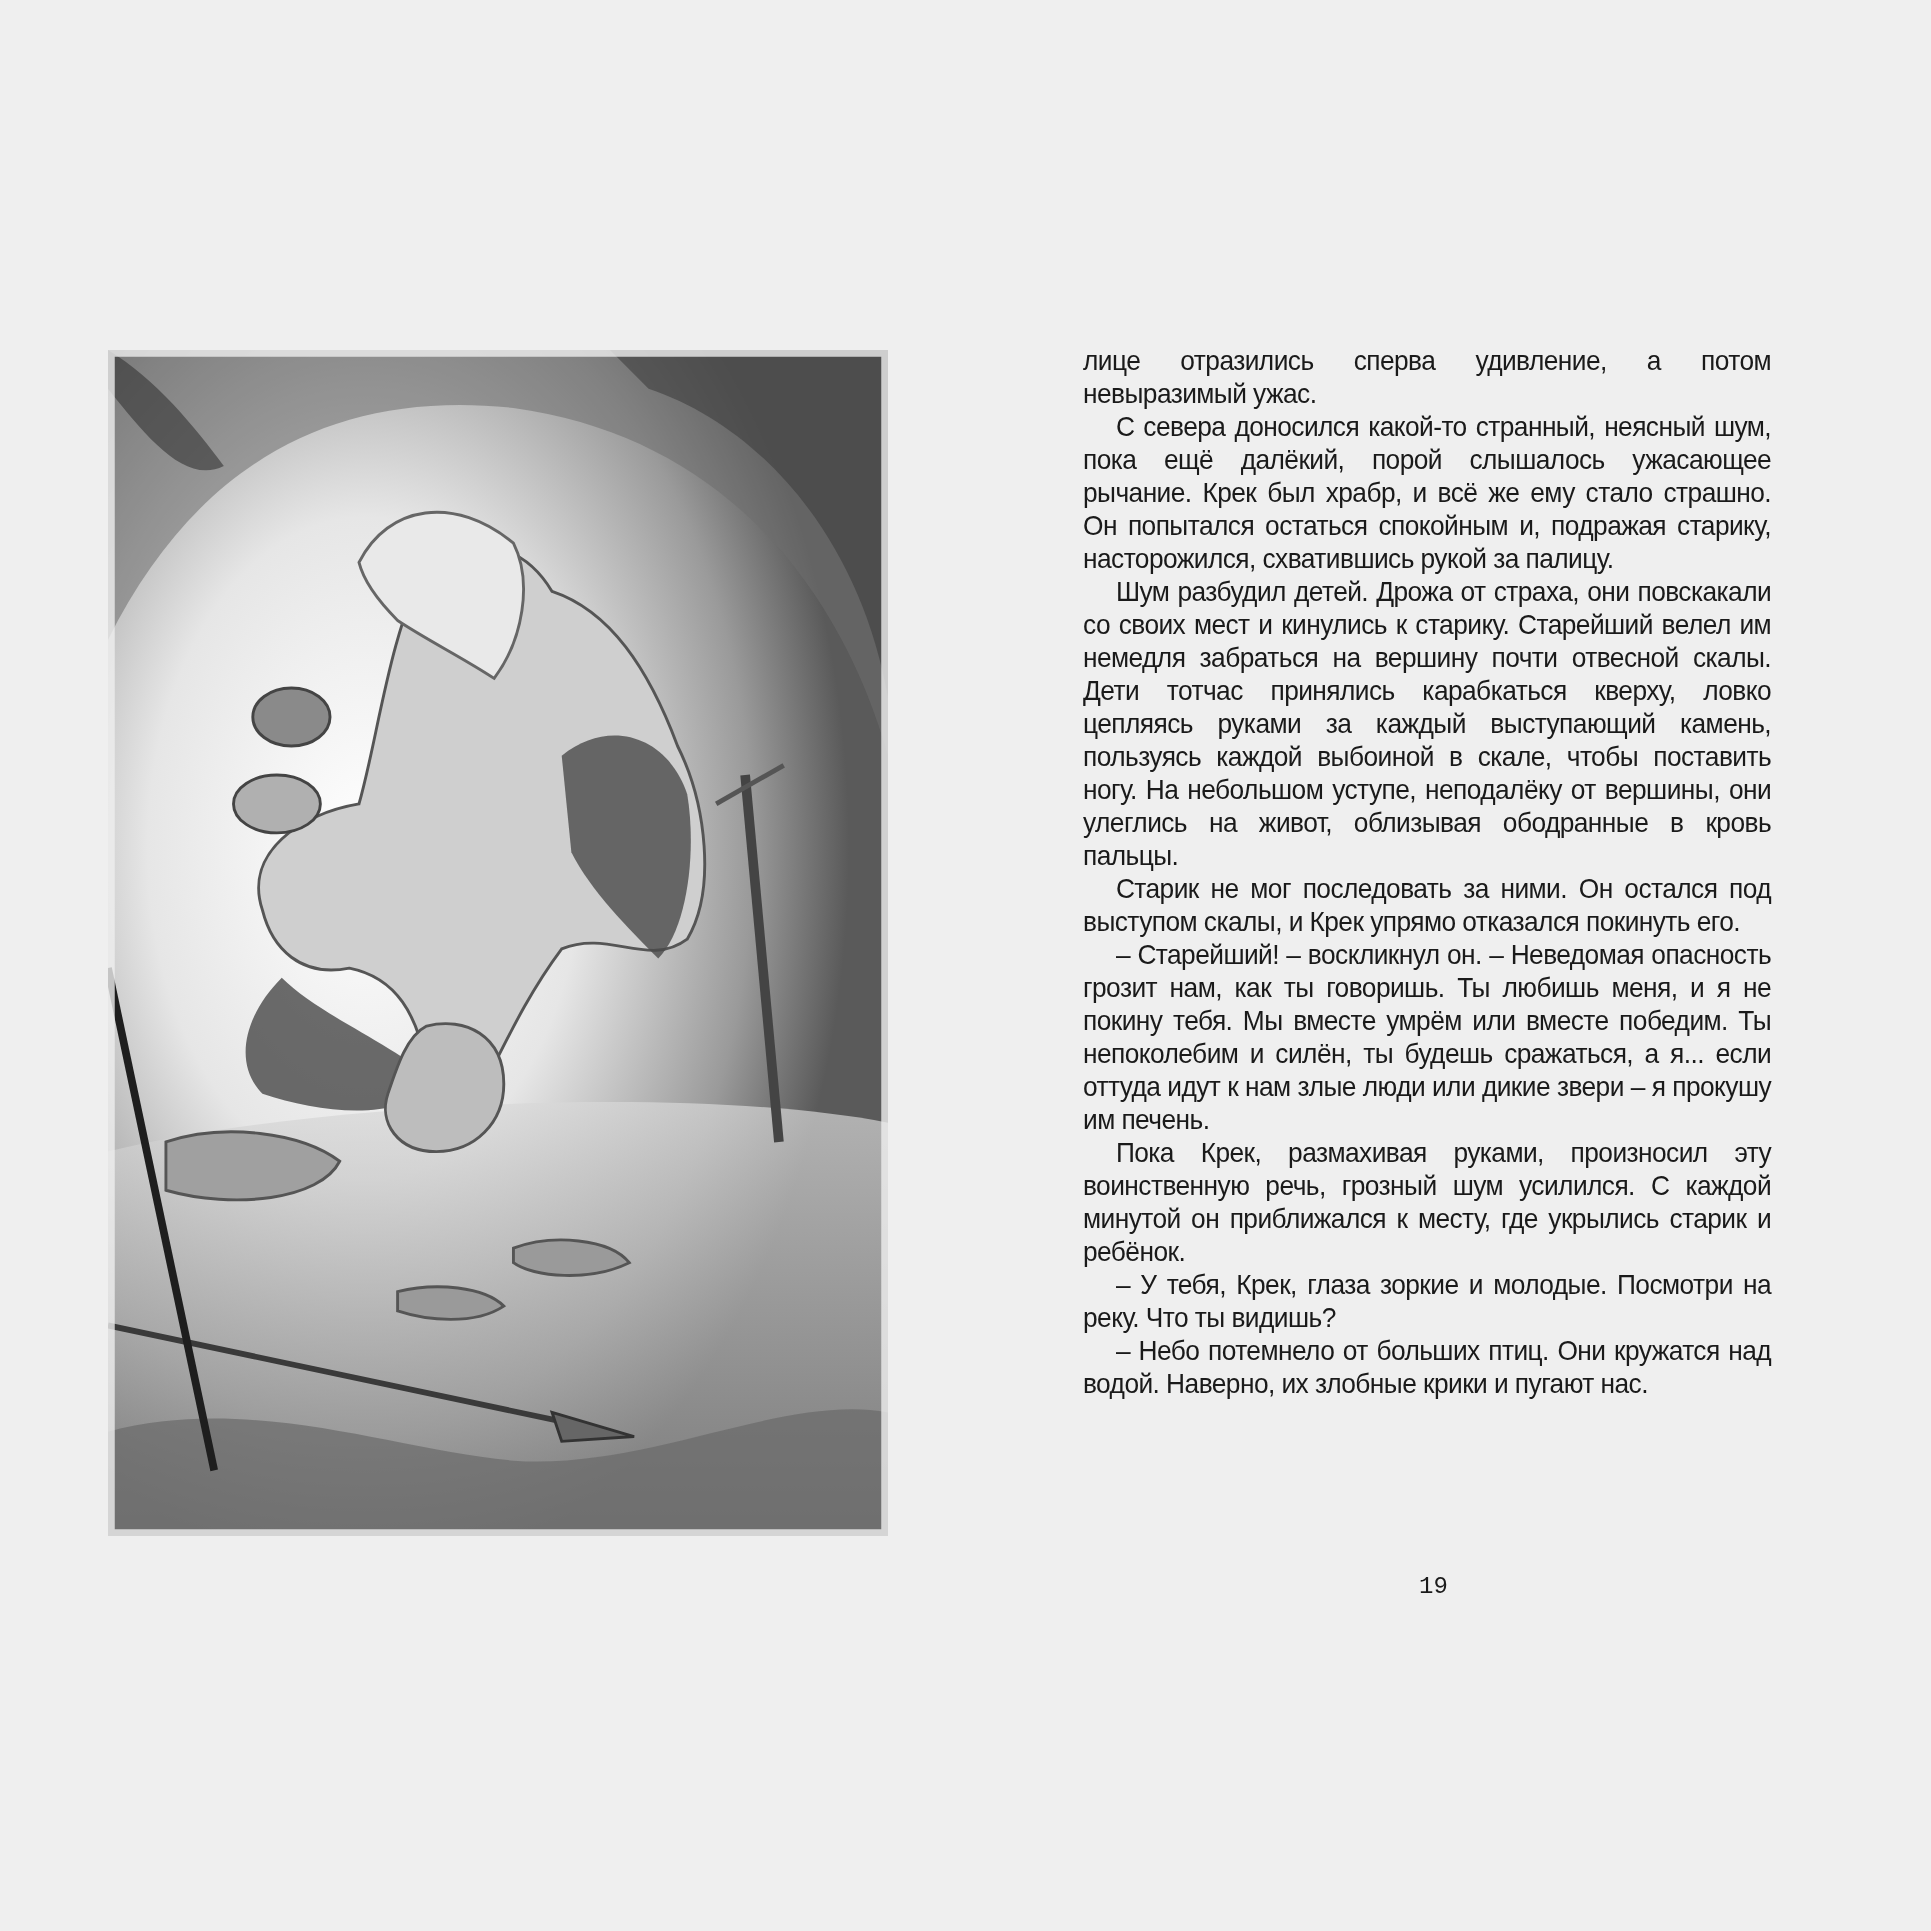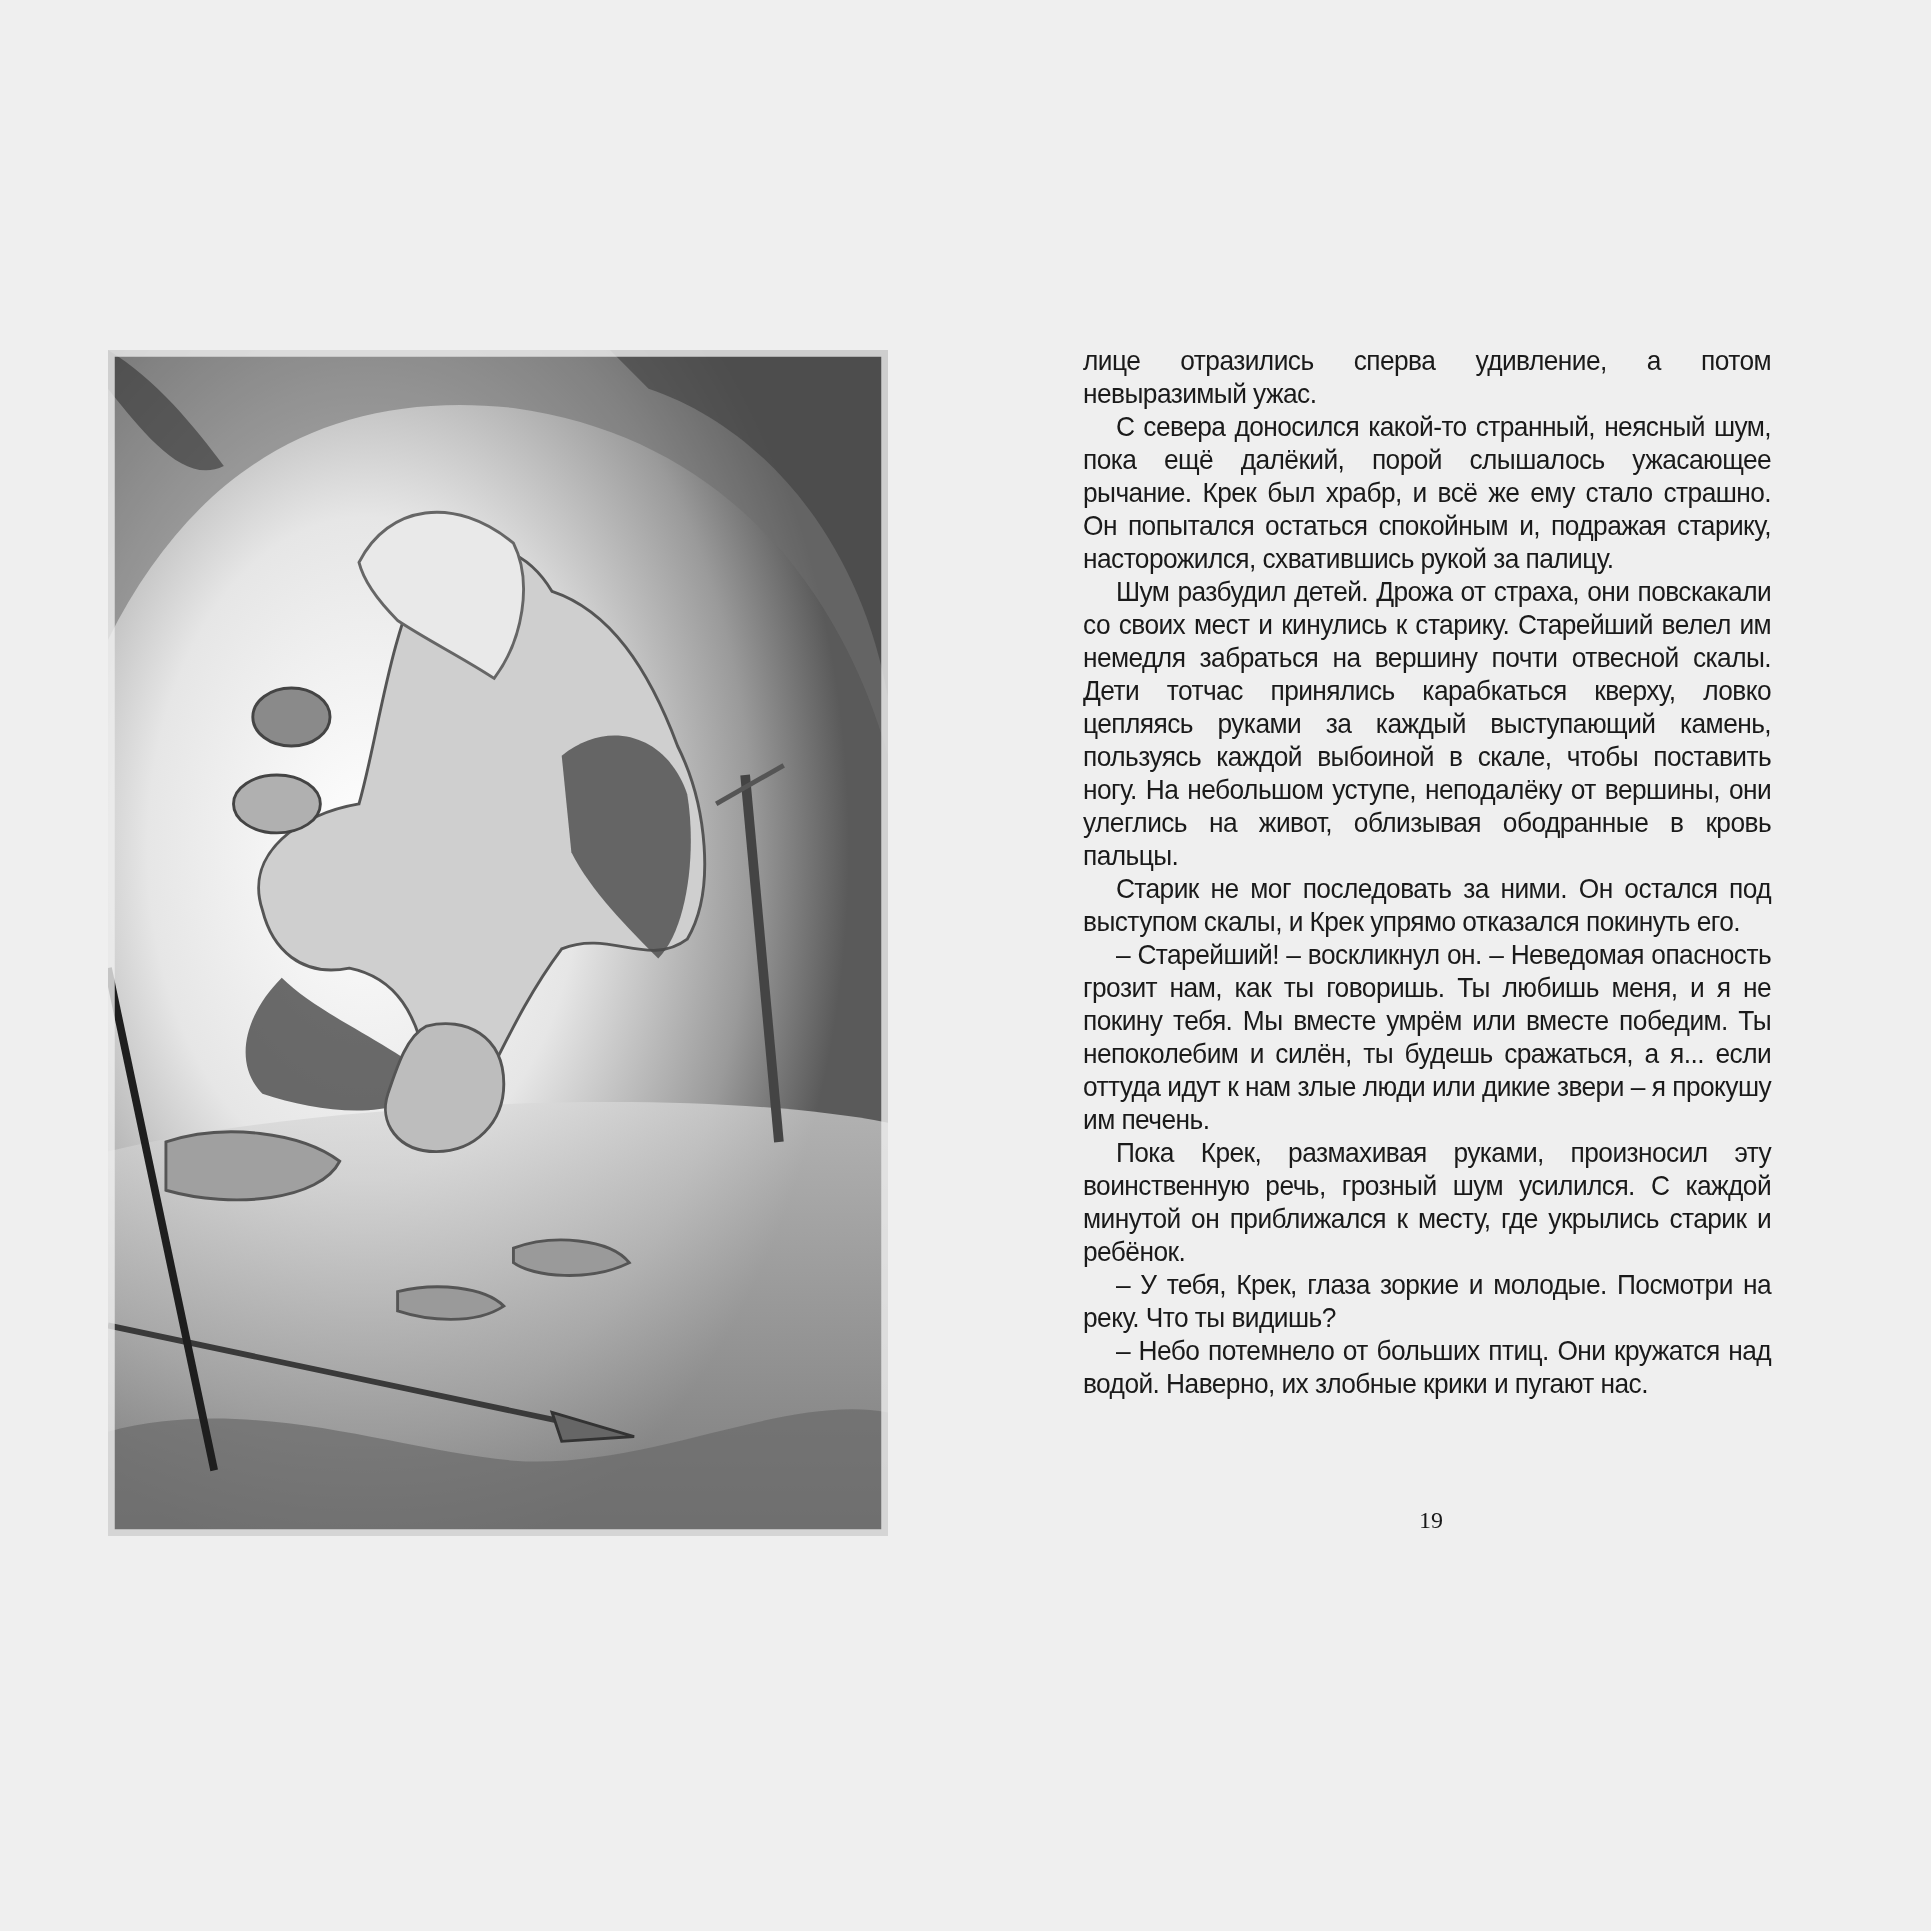--- a/index.html
+++ b/index.html
@@ -15,22 +15,22 @@
   .text-col {
     position:absolute; left:1083px; top:344px; width:732px;
     color:#1a1a1a; font-size:28px; line-height:33px;
     letter-spacing:-0.6px;
     font-family: "Liberation Sans", sans-serif;
     transform: scaleX(0.94); transform-origin: left top;
   }
   .text-col p { margin:0; text-align:justify; text-indent:35px; }
   .text-col p.first { text-indent:0; }
   .page-number {
-    position:absolute; left:1419px; top:1507px; font-size:24px; color:#1a1a1a;
-    font-family: Liberation Serif, serif;
+    position:absolute; left:1419px; top:1573px; font-size:24px; color:#1a1a1a;
+    font-family: Liberation Mono, monospace;
   }
 </style>
 </head>
 <body>
 
 <div class="illustration">
   <svg viewBox="0 0 808 1228" preserveAspectRatio="none">
     <defs>
       <radialGradient id="glow" cx="0.33" cy="0.42" r="0.62">
         <stop offset="0" stop-color="#ffffff"></stop>

